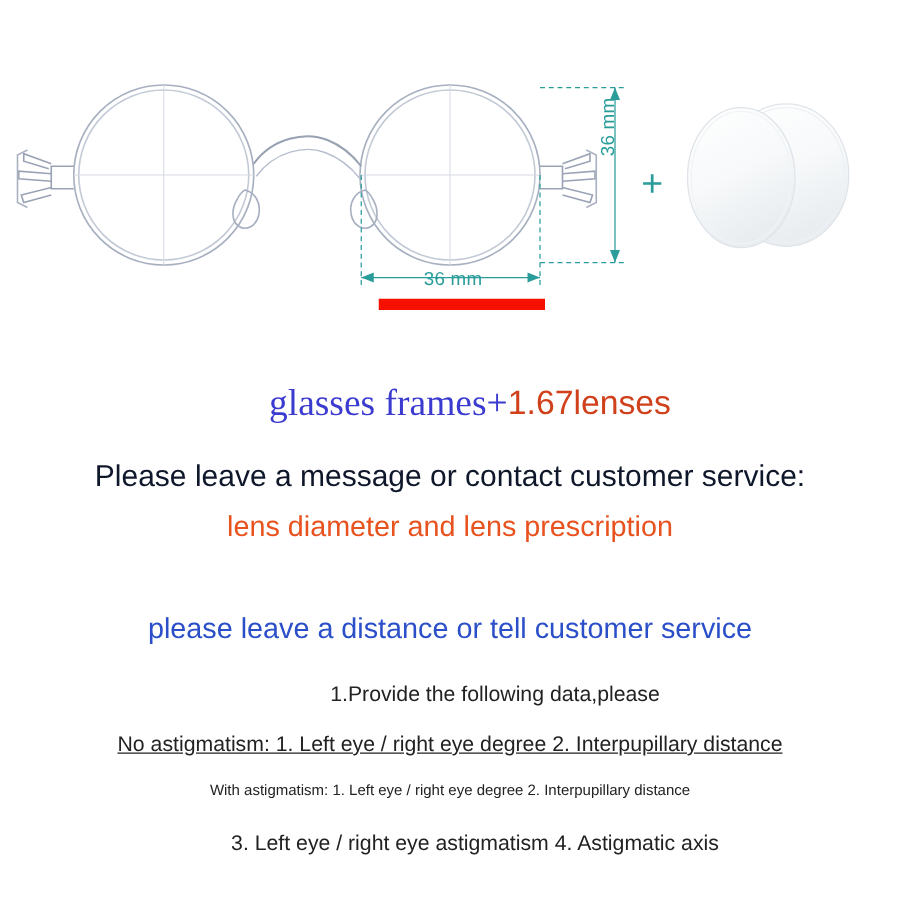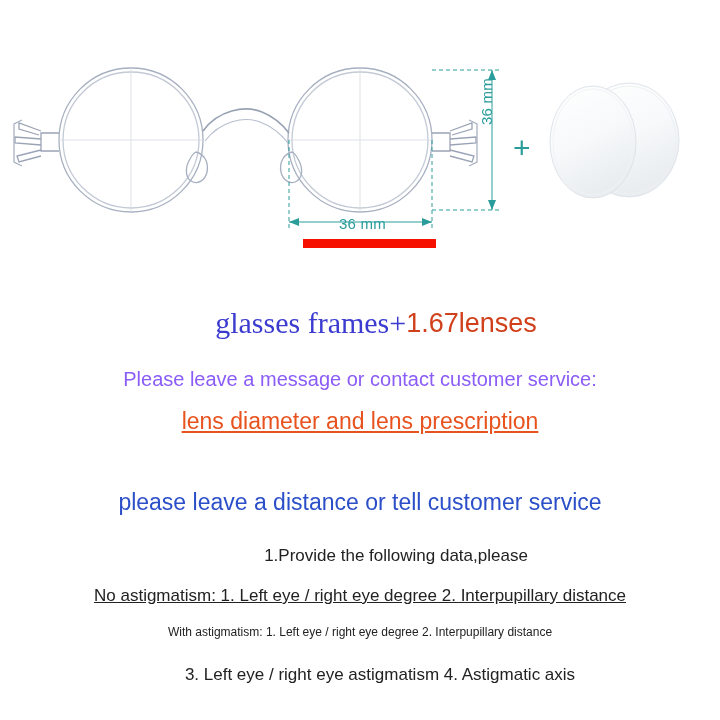--- a/index.html
+++ b/index.html
@@ -93,30 +93,29 @@
   #line-title .lenses {
     color: #d0401b;
     font-family: "Liberation Sans", sans-serif;
     font-size: 27px;
     vertical-align: 1px;
   }
   #line-msg1 {
     position: absolute;
     top: 84px;
     left: 0;
-    font-size: 20px;
-    color: #8b5cf6;
+    font-size: 24px;
+    color: #0f172a;
   }
   #line-msg2 {
     position: absolute;
     top: 124px;
     left: 0;
     font-size: 23px;
     color: #e8521e;
-    text-decoration: underline;
   }
   #line-msg3 {
     position: absolute;
     top: 205px;
     left: 0;
     font-size: 23px;
     color: #2b4fc8;
   }
   #line-data1 {
     position: absolute;

